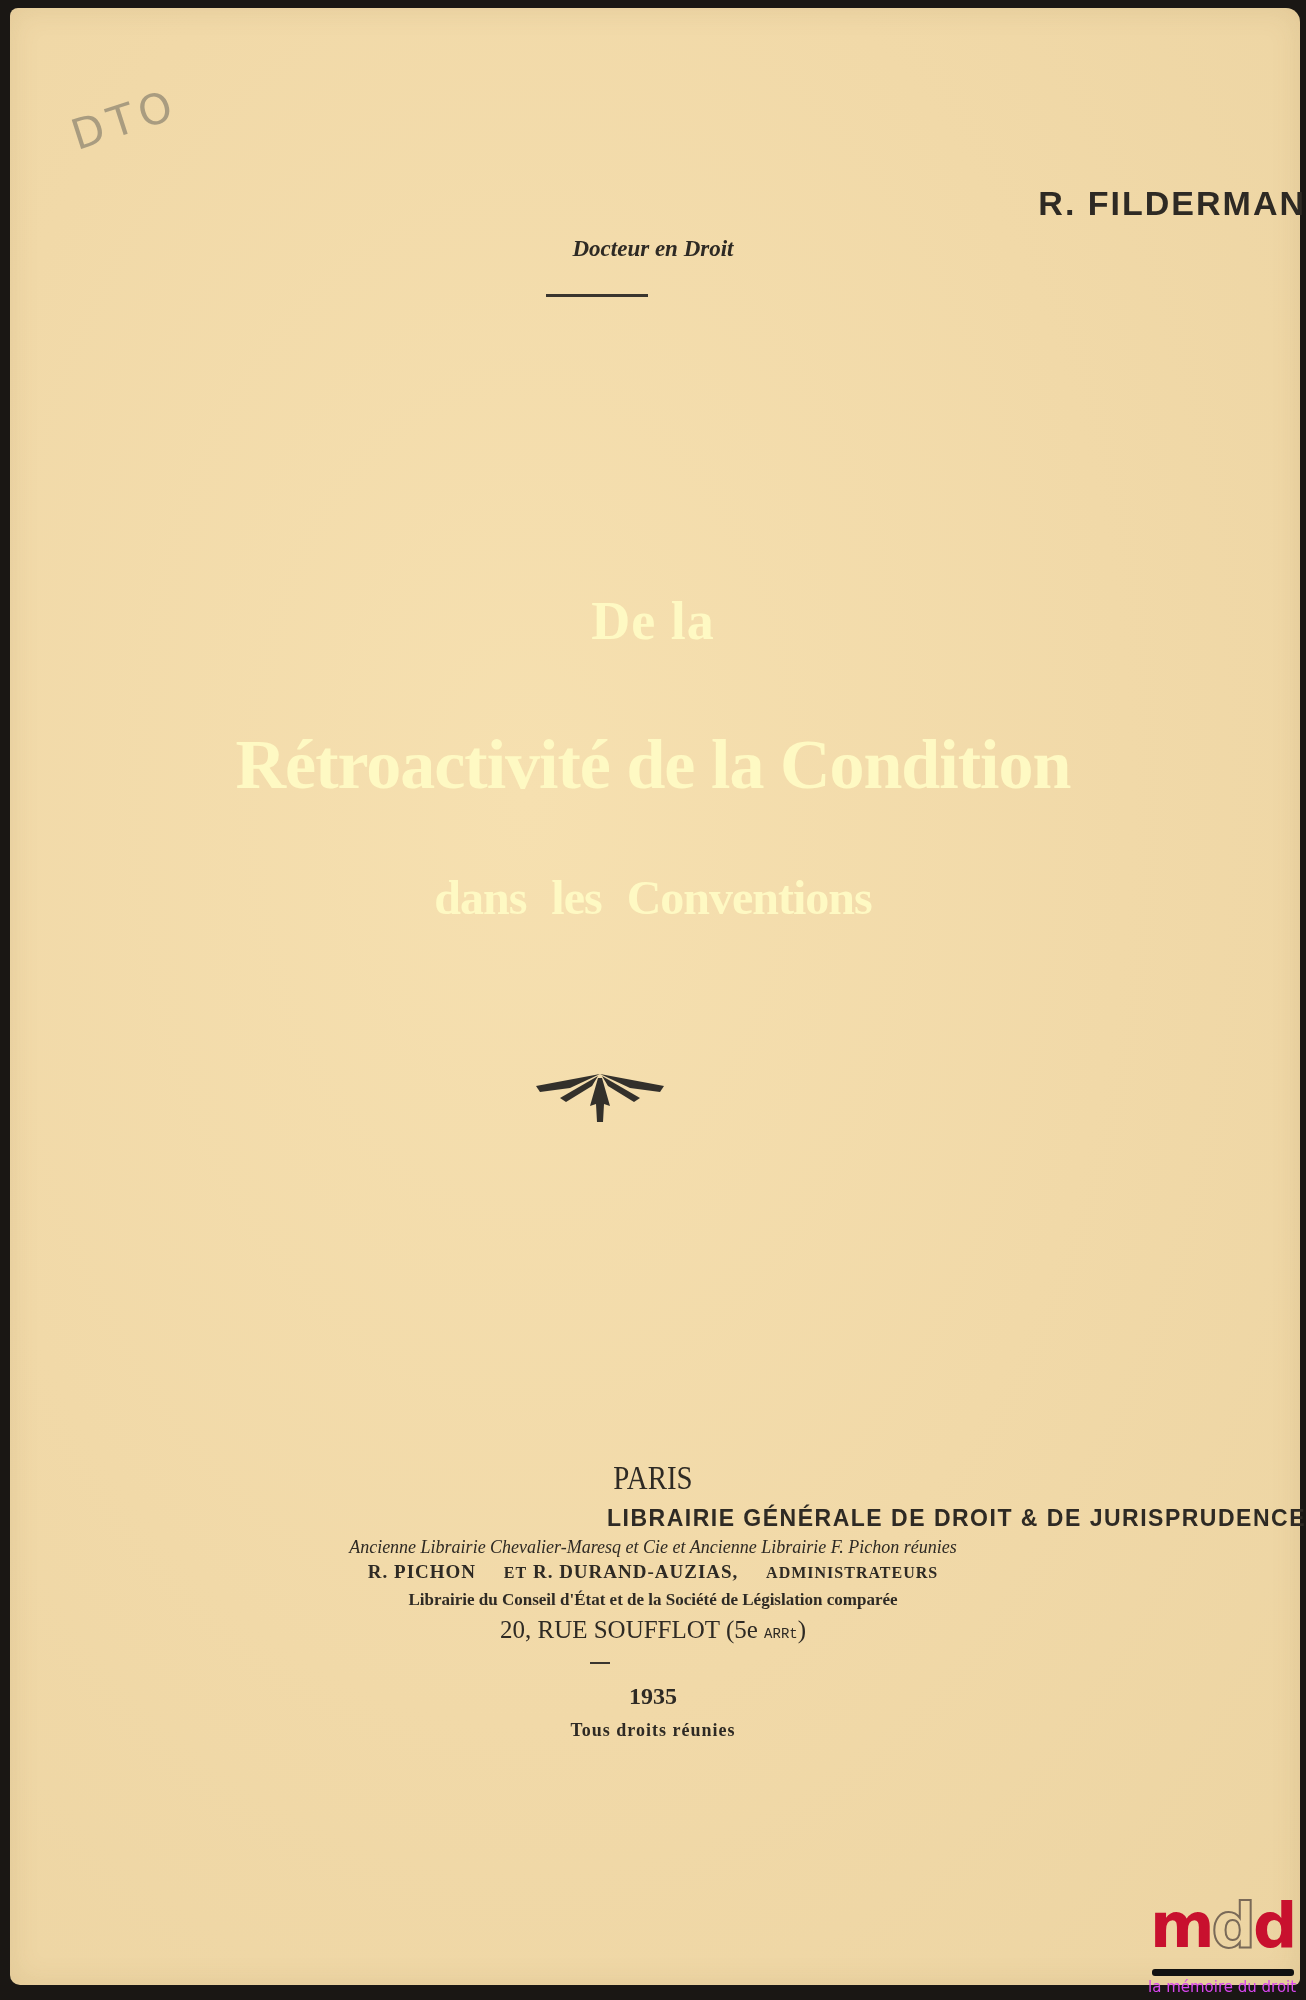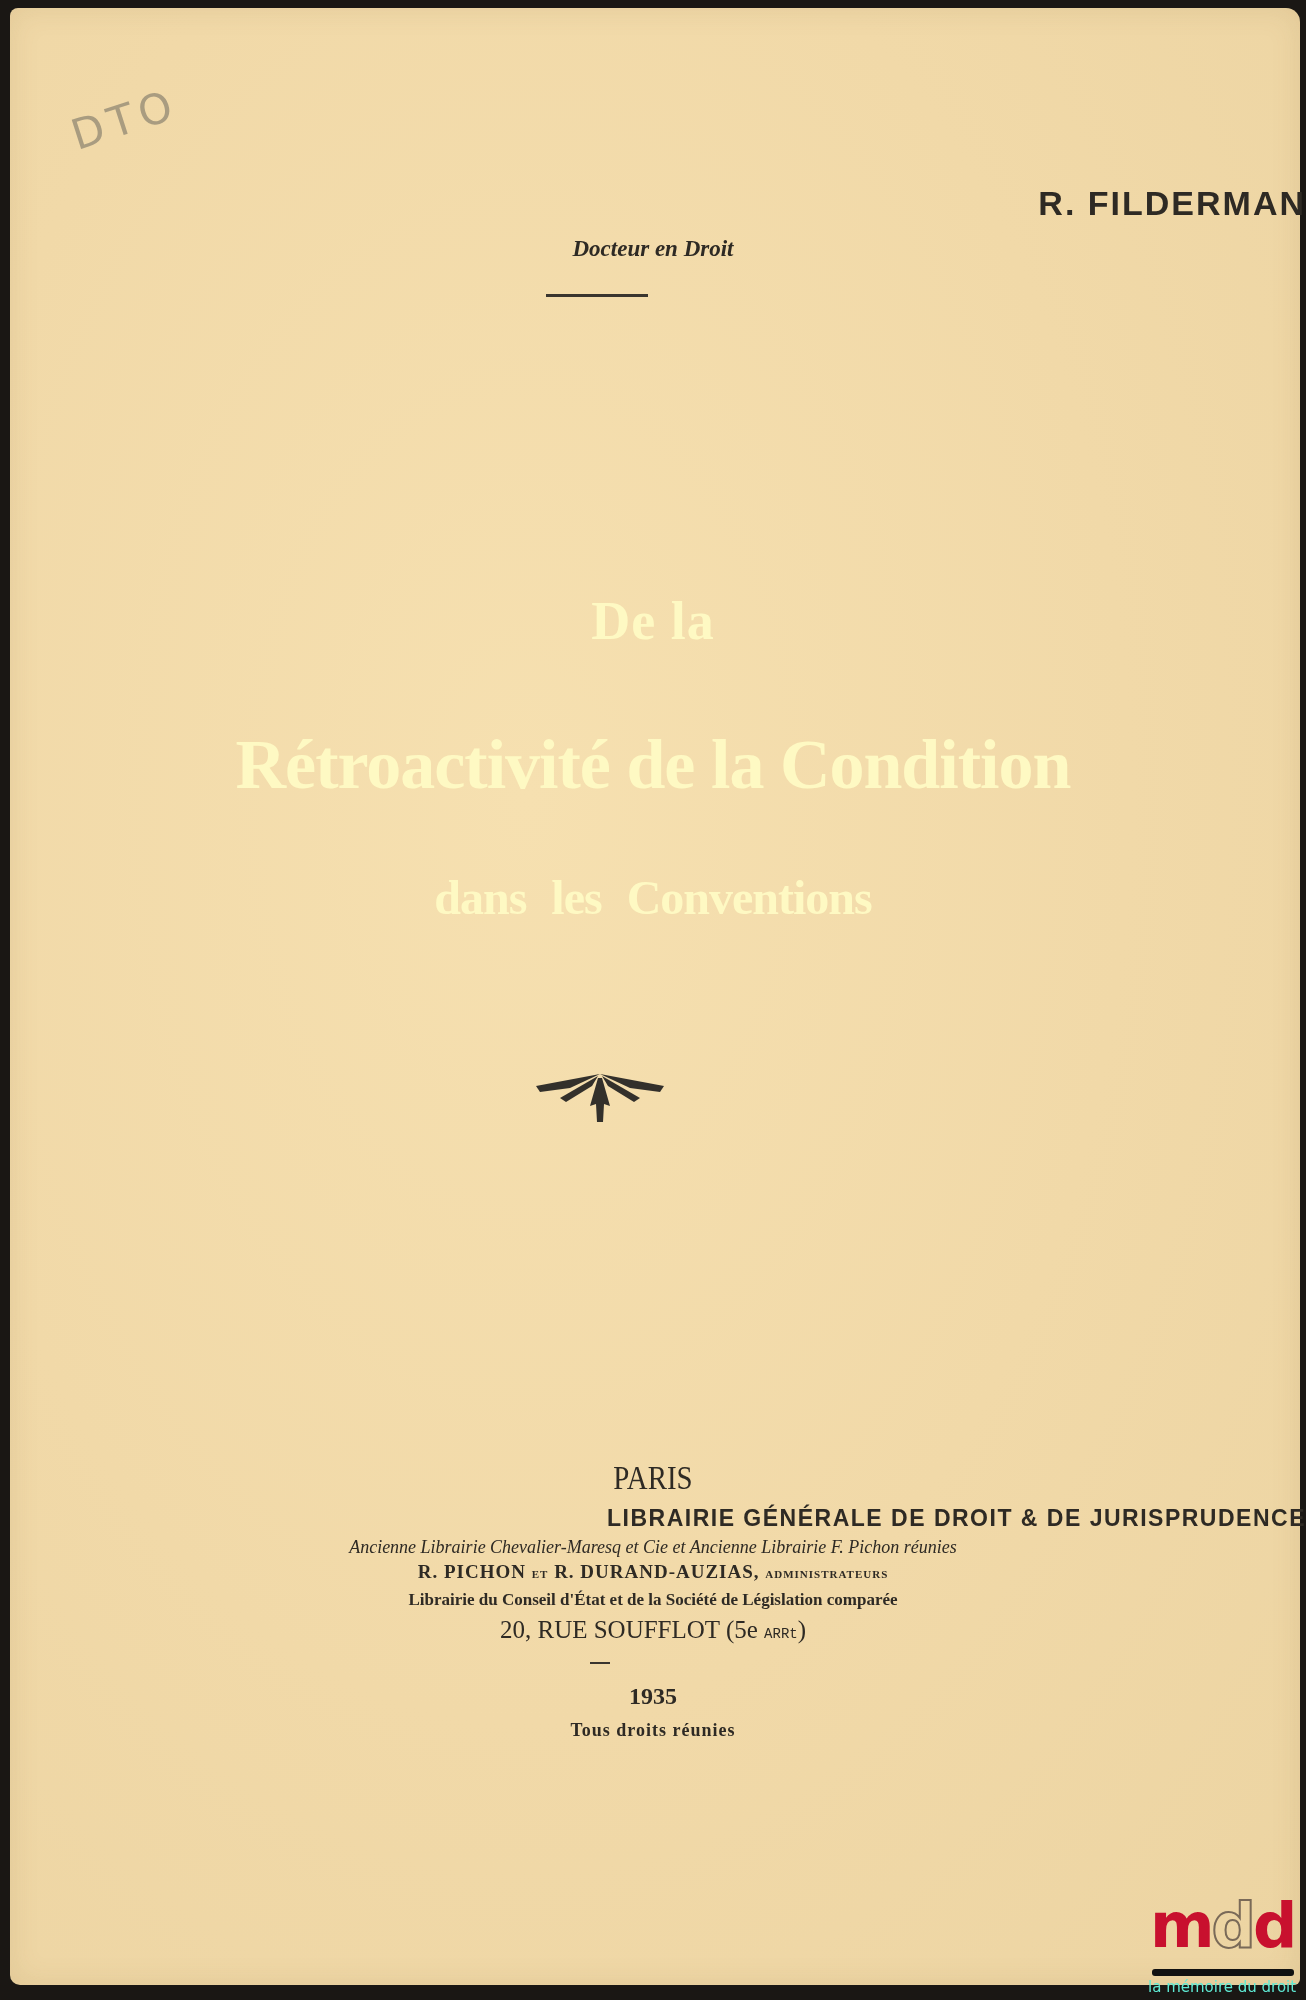--- a/index.html
+++ b/index.html
@@ -25,33 +25,33 @@
   #t1 { top:590px; font-size:54px; font-weight:bold; letter-spacing:1px; }
   #t2 { top:725px; font-size:70px; font-weight:bold; letter-spacing:-1px; }
   #t3 { top:870px; font-size:48px; font-weight:bold; letter-spacing:-1px; word-spacing:14px; }
 
   .ornament { position:absolute; left:530px; top:1062px; width:140px; height:60px; }
 
   #city { top:1459px; font-size:34px; transform:scaleX(0.85); }
   #publisher { top:1505px; font-size:23px; font-weight:bold; letter-spacing:1.5px; }
   #former { top:1537px; font-size:18px; font-style:italic; font-weight:normal; }
   #admins { top:1561px; font-size:19px; font-weight:bold; letter-spacing:1px; }
-  #admins .sc { font-size:11px; }
+  #admins .sc { font-size:16px;margin-left:22px; }
   #council { top:1590px; font-size:17px; font-weight:bold; }
   #address { top:1616px; font-size:25px; }
   #address .sc { font-size:14px;font-family:Liberation Mono, monospace; }
   .rule2 { position:absolute; left:590px; top:1662px; width:20px; height:2px; background:#3a352e; }
   #year { top:1683px; font-size:24px; font-weight:bold; }
   #rights { top:1720px; font-size:18px; font-weight:bold; letter-spacing:1px; }
 
   .logo { position:absolute; left:1148px; top:1895px; width:152px; height:105px; }
   .logo .mdd { position:absolute; left:2px; top:0; font-family:"DejaVu Sans", sans-serif; font-weight:bold; font-size:62px; color:#c8102e; letter-spacing:-3px; line-height:1; }
   .logo .mdd .outline { color:transparent; -webkit-text-stroke:2px #7a6a58; }
   .logo .bar { position:absolute; left:4px; top:74px; width:142px; height:7px; background:#111; border-radius:3px; }
-  .logo .tag { position:absolute; left:0; top:83px; font-family:"DejaVu Sans", sans-serif; font-size:15px; color:#5eead4; white-space:nowrap; }
+  .logo .tag { position:absolute; left:0; top:83px; font-family:"DejaVu Sans", sans-serif; font-size:15px; color:#d946ef; white-space:nowrap; }
 </style>
 </head>
 <body>
 
 <div class="page"></div>
 
 <div class="pencil">DTO</div>
 
 <div id="author" class="line sans ink">R. FILDERMAN</div>
 <div id="degree" class="line serif ink">Docteur en Droit</div>

